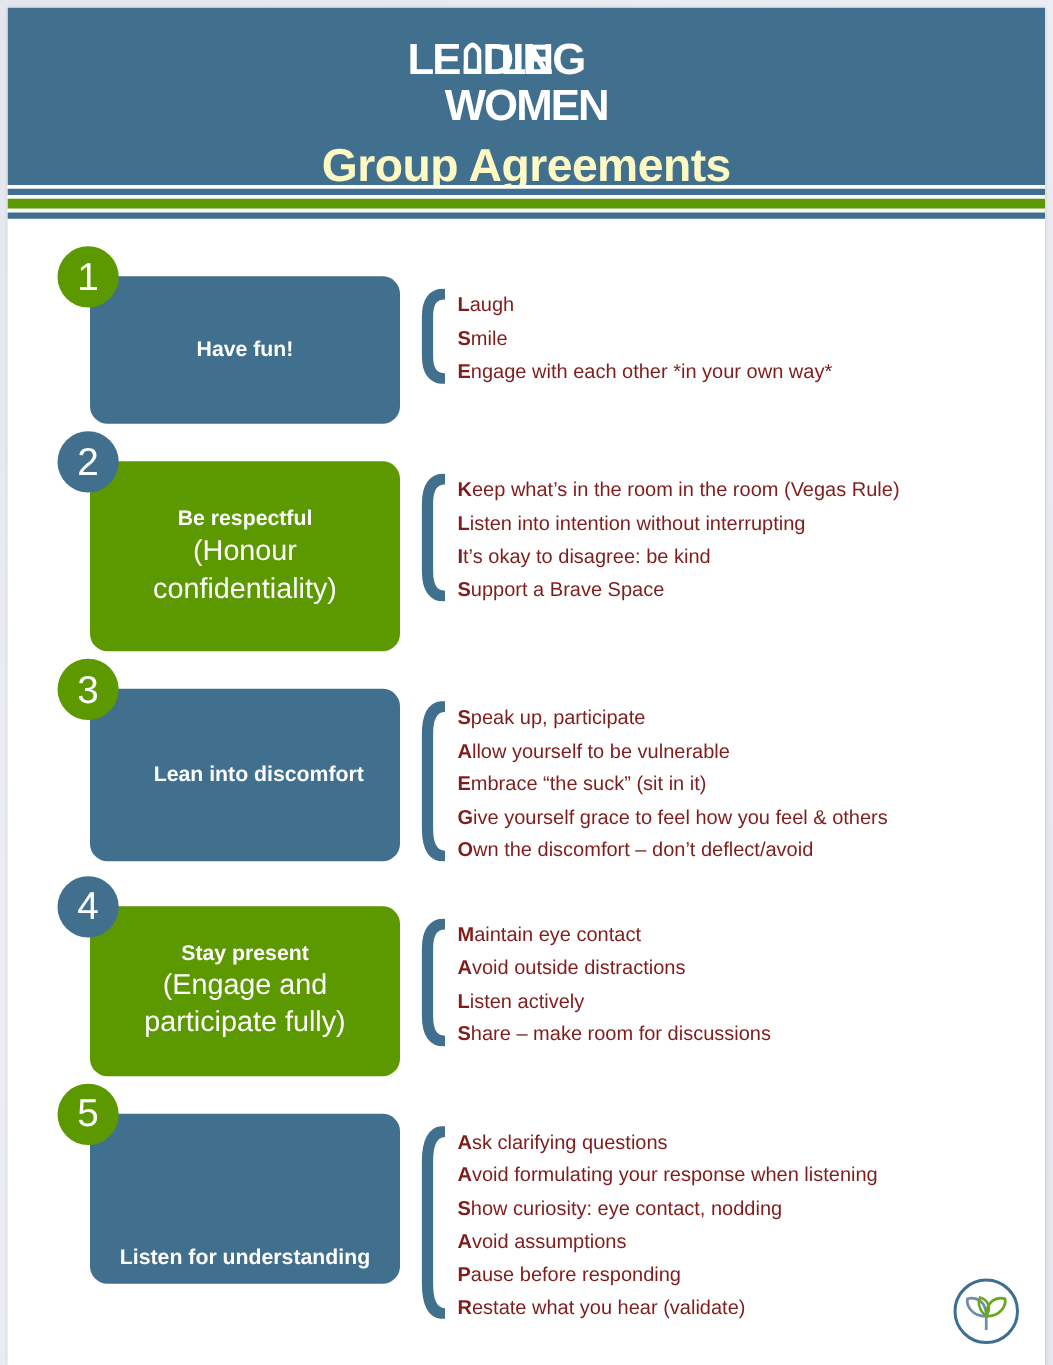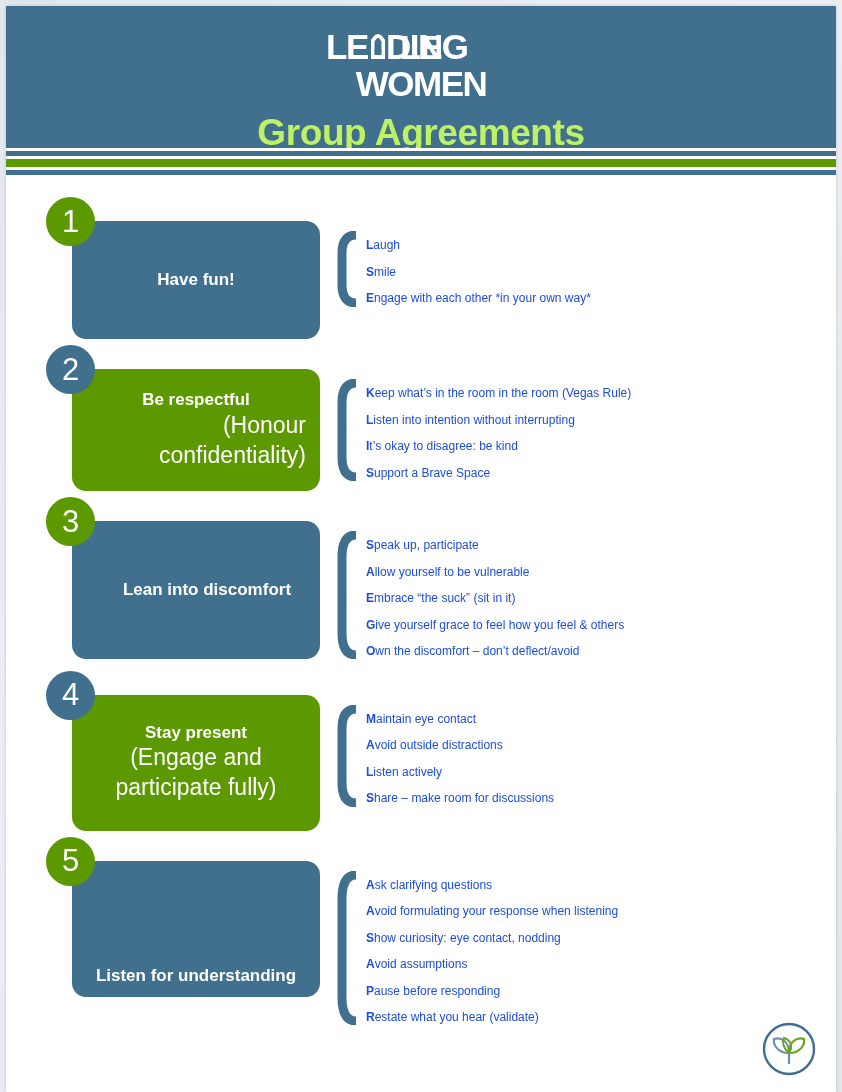--- a/index.html
+++ b/index.html
@@ -43,21 +43,21 @@
   .logo-wrap {
     padding-top: 20px;
     display: flex;
     flex-direction: column;
     align-items: center;
     line-height: 1;
   }
   .logo-svg { display:block; }
   #header-title {
     margin-top: 8px;
-    color: #bef264;
+    color: #fef9c3;
     font-size: 37px;
     font-weight: bold;
     letter-spacing: -0.4px;
     font-family: "Liberation Sans", sans-serif;
   }
 
   
   .stripes { width:100%; }
   .stripe { width:100%; }
   .stripe-gap { background:#ffffff; }
@@ -141,33 +141,33 @@
     flex: 0 0 22px;
     position: relative;
     margin-right: 8px;
   }
   .brace svg { display:block; }
 
   .bullets {
     padding-top: 1px;
   }
   .bullet {
-    font-size: 12px;
+    font-size: 16px;
     line-height: 26.5px;
-    color: #1d4ed8;
+    color: #7f1d1d;
     white-space: nowrap;
     font-family: "Liberation Sans", sans-serif;
   }
   .bullet b {
     font-weight: bold;
   }
 
   
   #row-1 .pill { height: 118px; }
-  #row-2 .pill { height: 122px; text-align: right; }
+  #row-2 .pill { height: 152px; }
   #row-3 .pill { height: 138px; padding-left: 36px; }
   #row-4 .pill { height: 136px; }
   #row-5 .pill { height: 136px; justify-content: flex-end; }
 
   
   #footer-logo {
     position: absolute;
     right: 18px;
     bottom: 14px;
     width: 58px;

